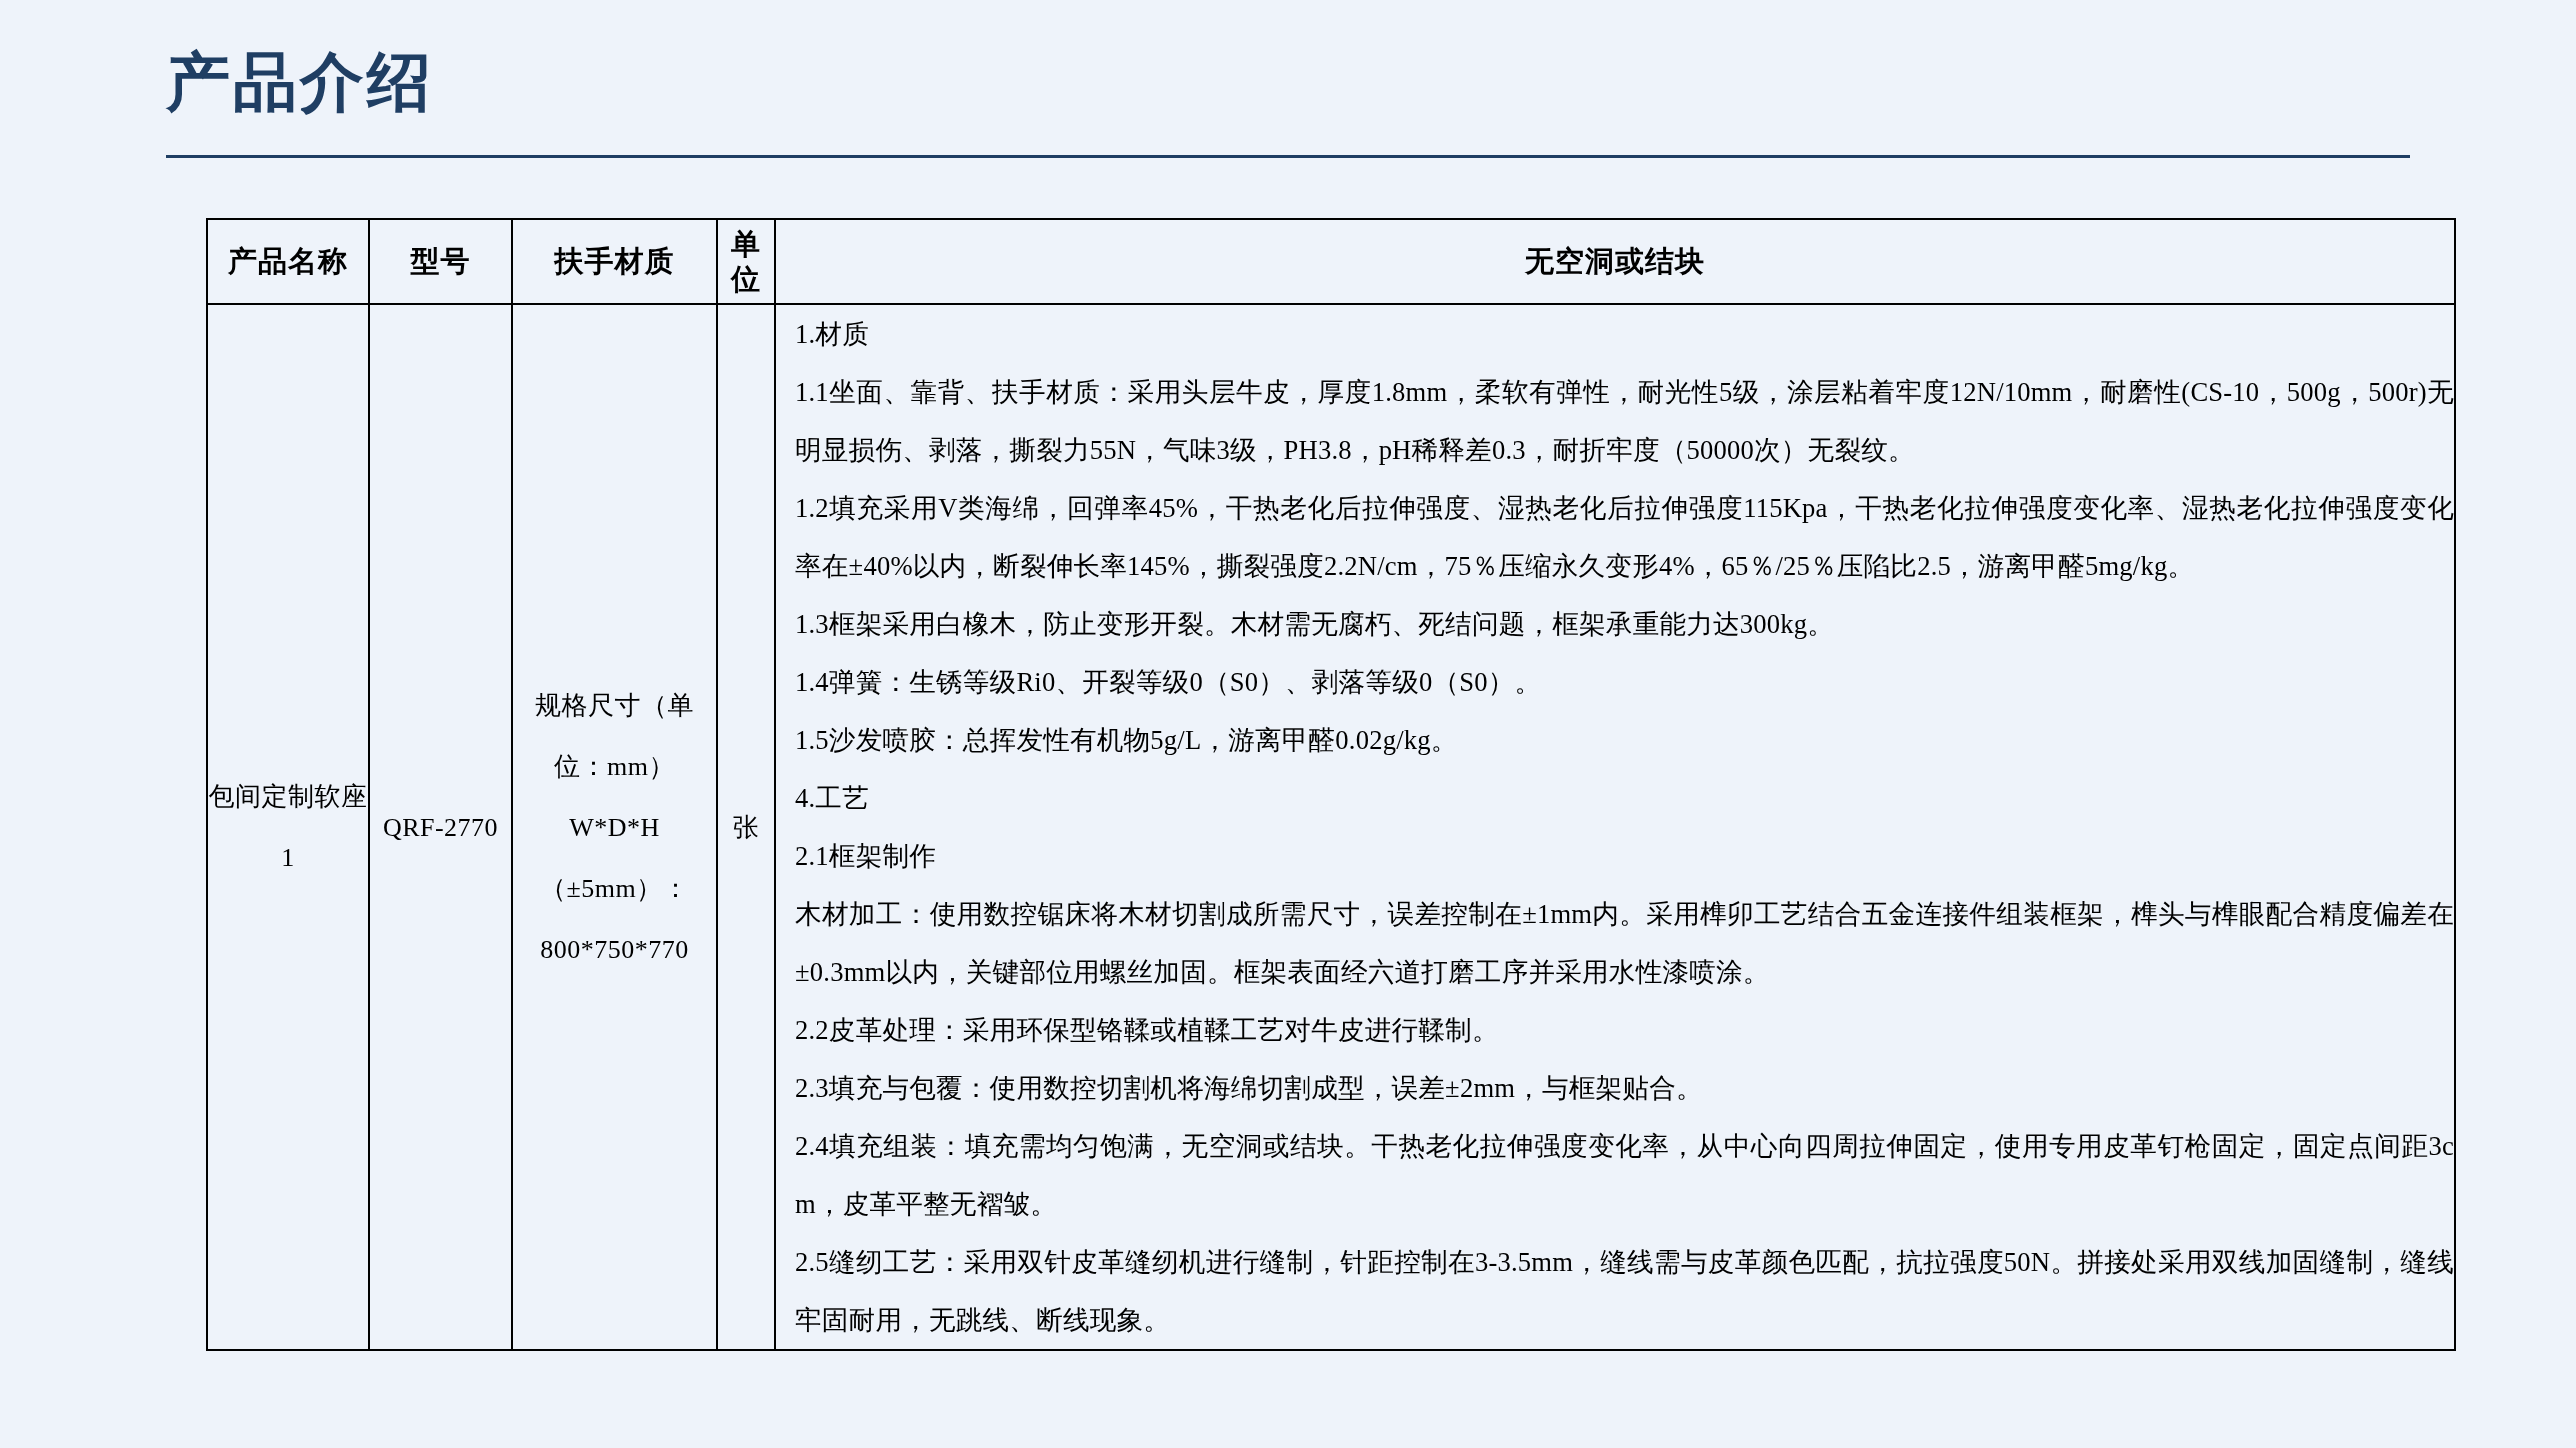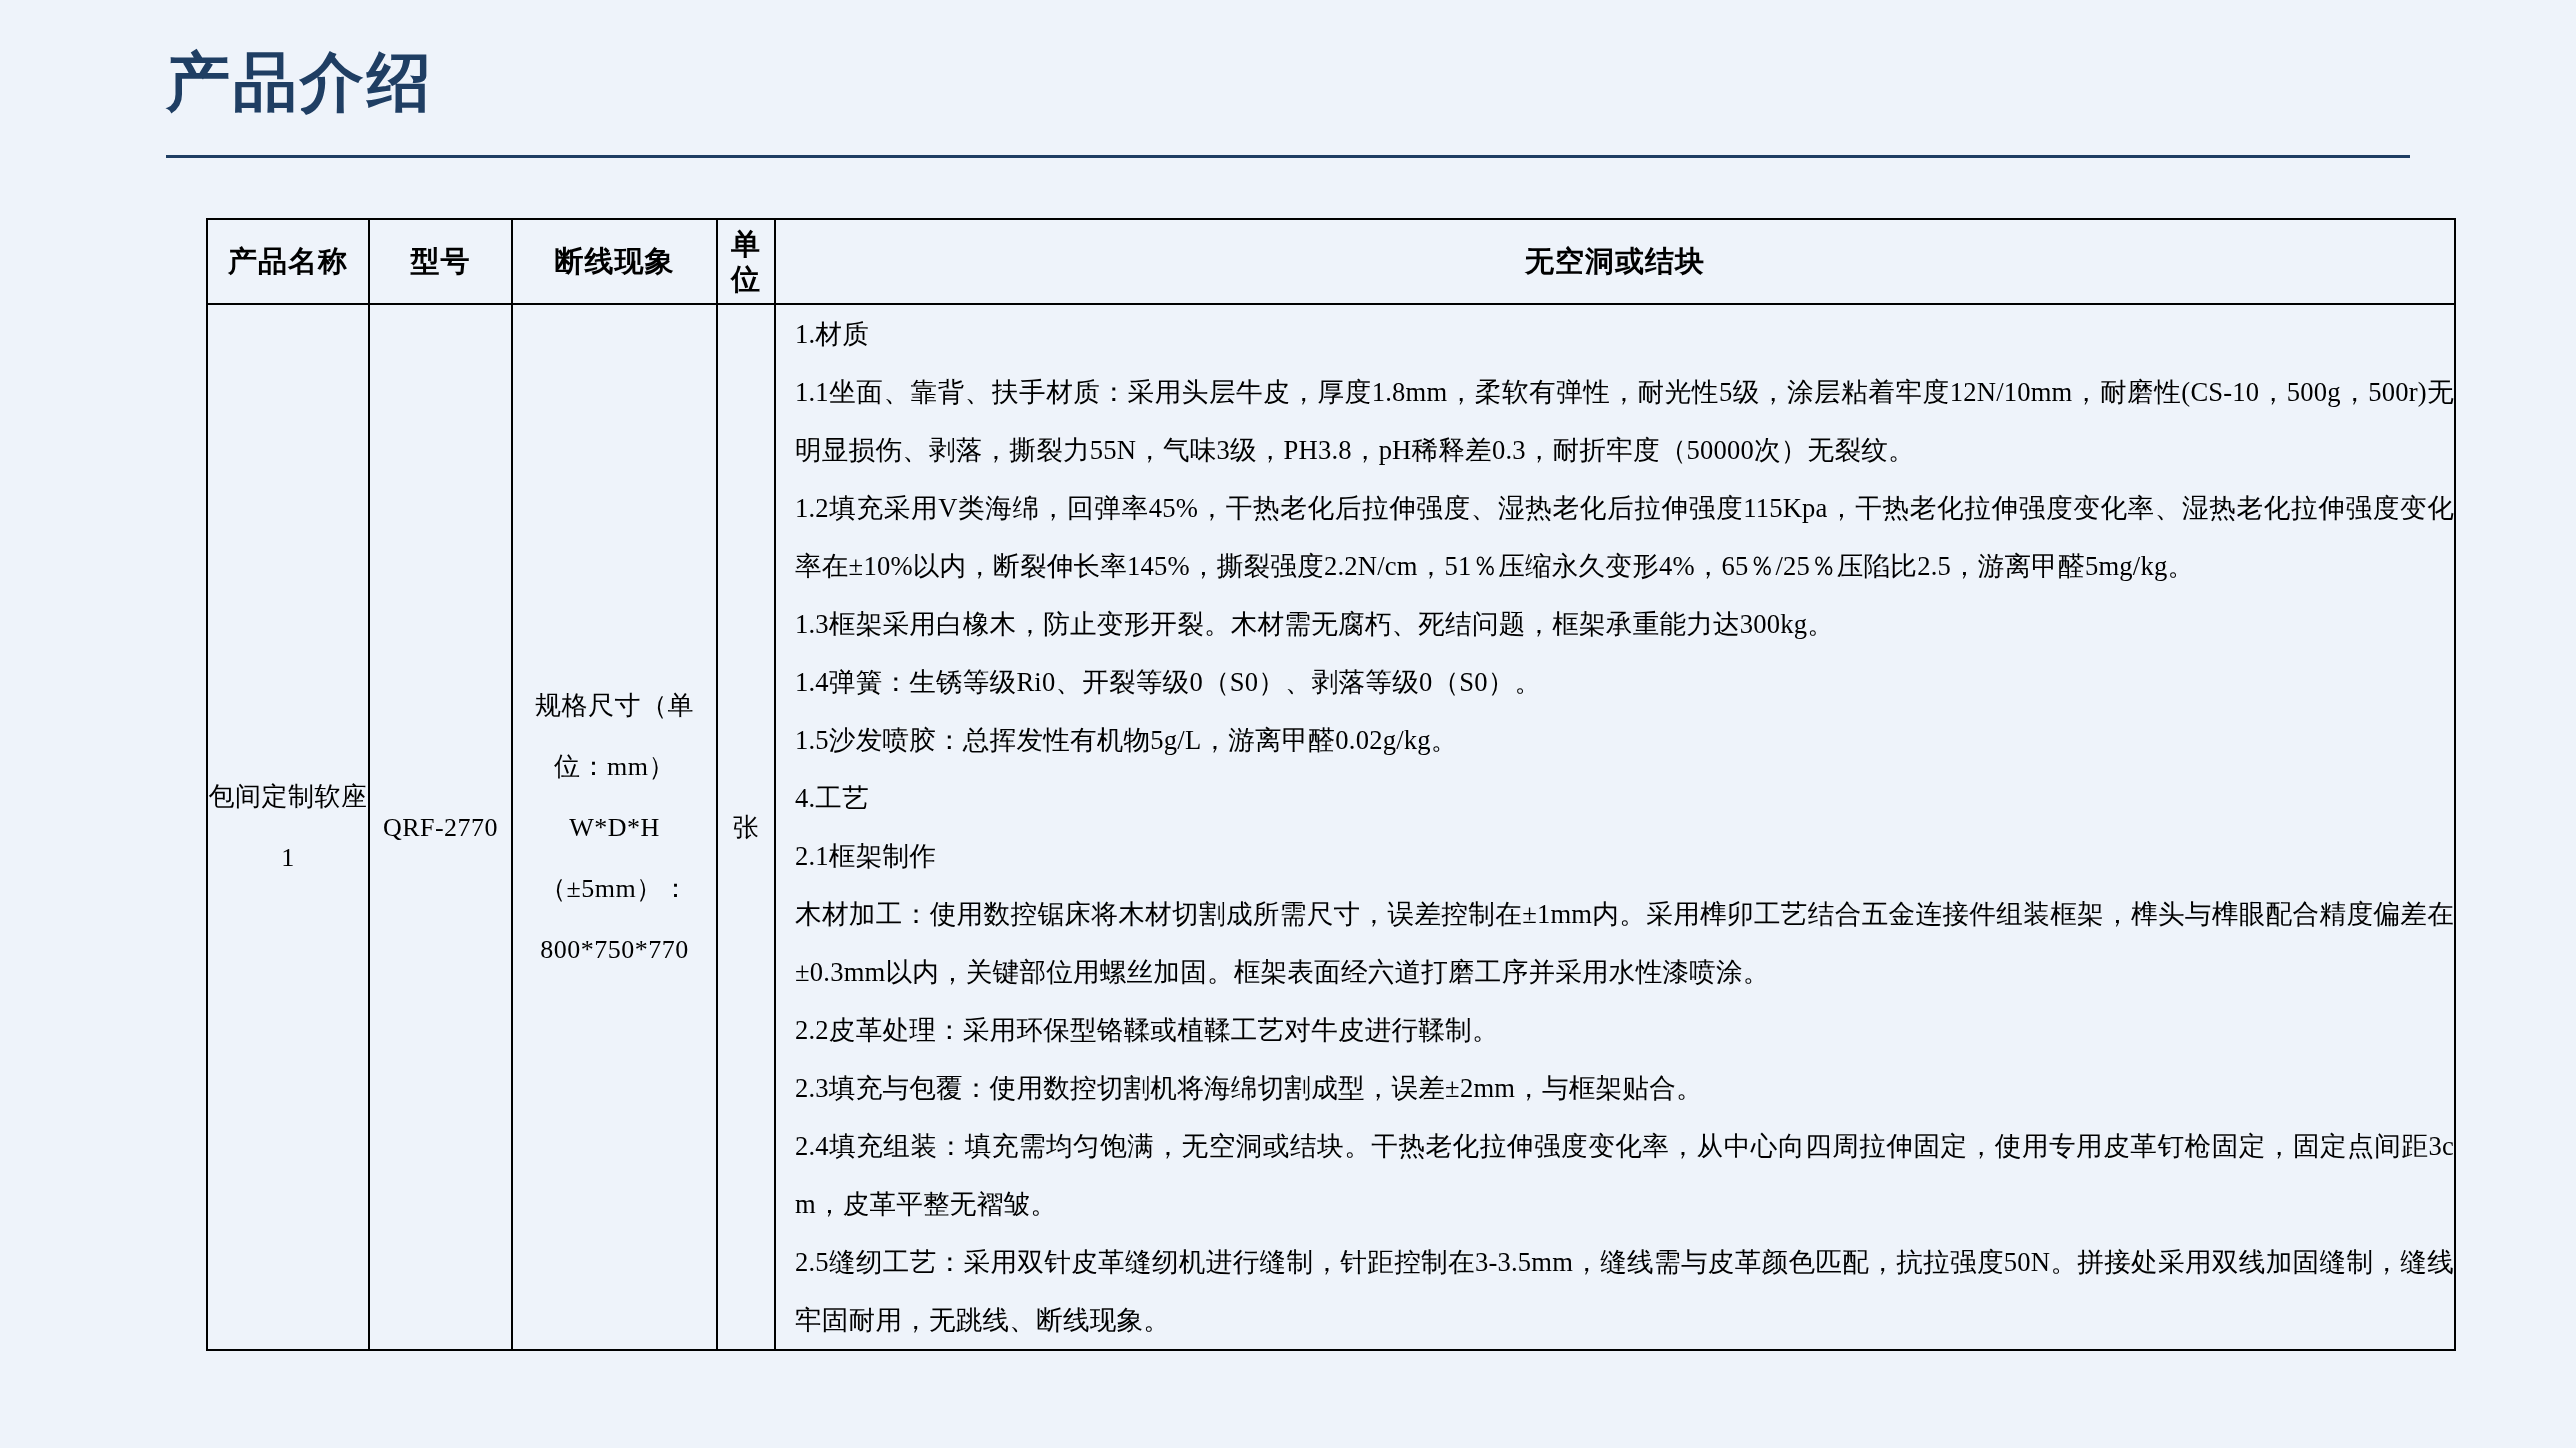--- a/index.html
+++ b/index.html
@@ -120,41 +120,41 @@
         <col class="col-name">
         <col class="col-model">
         <col class="col-size">
         <col class="col-unit">
         <col>
       </colgroup>
       <thead>
         <tr>
           <th>产品名称</th>
           <th>型号</th>
-          <th>断线现象</th>
+          <th>扶手材质</th>
           <th>单位</th>
           <th>无空洞或结块</th>
         </tr>
       </thead>
       <tbody>
         <tr>
           <td class="cell-center">包间定制软座1</td>
           <td class="cell-center">QRF-2770</td>
           <td class="cell-center">
             <span class="stack-line">规格尺寸（单</span>
             <span class="stack-line">位：mm）</span>
             <span class="stack-line">W*D*H</span>
             <span class="stack-line">（±5mm）：</span>
             <span class="stack-line">800*750*770</span>
           </td>
           <td class="cell-center">张</td>
           <td class="cell-desc">
             <div class="desc-line short">1.材质</div>
             <div class="desc-line">1.1坐面、靠背、扶手材质：采用头层牛皮，厚度1.8mm，柔软有弹性，耐光性5级，涂层粘着牢度12N/10mm，耐磨性(CS-10，500g，500r)无明显损伤、剥落，撕裂力55N，气味3级，PH3.8，pH稀释差0.3，耐折牢度（50000次）无裂纹。</div>
-            <div class="desc-line">1.2填充采用V类海绵，回弹率45%，干热老化后拉伸强度、湿热老化后拉伸强度115Kpa，干热老化拉伸强度变化率、湿热老化拉伸强度变化率在±10%以内，断裂伸长率145%，撕裂强度2.2N/cm，51％压缩永久变形4%，65％/25％压陷比2.5，游离甲醛5mg/kg。</div>
+            <div class="desc-line">1.2填充采用V类海绵，回弹率45%，干热老化后拉伸强度、湿热老化后拉伸强度115Kpa，干热老化拉伸强度变化率、湿热老化拉伸强度变化率在±40%以内，断裂伸长率145%，撕裂强度2.2N/cm，75％压缩永久变形4%，65％/25％压陷比2.5，游离甲醛5mg/kg。</div>
             <div class="desc-line short">1.3框架采用白橡木，防止变形开裂。木材需无腐朽、死结问题，框架承重能力达300kg。</div>
             <div class="desc-line short">1.4弹簧：生锈等级Ri0、开裂等级0（S0）、剥落等级0（S0）。</div>
             <div class="desc-line short">1.5沙发喷胶：总挥发性有机物5g/L，游离甲醛0.02g/kg。</div>
             <div class="desc-line short">4.工艺</div>
             <div class="desc-line short">2.1框架制作</div>
             <div class="desc-line">木材加工：使用数控锯床将木材切割成所需尺寸，误差控制在±1mm内。采用榫卯工艺结合五金连接件组装框架，榫头与榫眼配合精度偏差在±0.3mm以内，关键部位用螺丝加固。框架表面经六道打磨工序并采用水性漆喷涂。</div>
             <div class="desc-line short">2.2皮革处理：采用环保型铬鞣或植鞣工艺对牛皮进行鞣制。</div>
             <div class="desc-line short">2.3填充与包覆：使用数控切割机将海绵切割成型，误差±2mm，与框架贴合。</div>
             <div class="desc-line">2.4填充组装：填充需均匀饱满，无空洞或结块。干热老化拉伸强度变化率，从中心向四周拉伸固定，使用专用皮革钉枪固定，固定点间距3cm，皮革平整无褶皱。</div>
             <div class="desc-line">2.5缝纫工艺：采用双针皮革缝纫机进行缝制，针距控制在3-3.5mm，缝线需与皮革颜色匹配，抗拉强度50N。拼接处采用双线加固缝制，缝线牢固耐用，无跳线、断线现象。</div>

